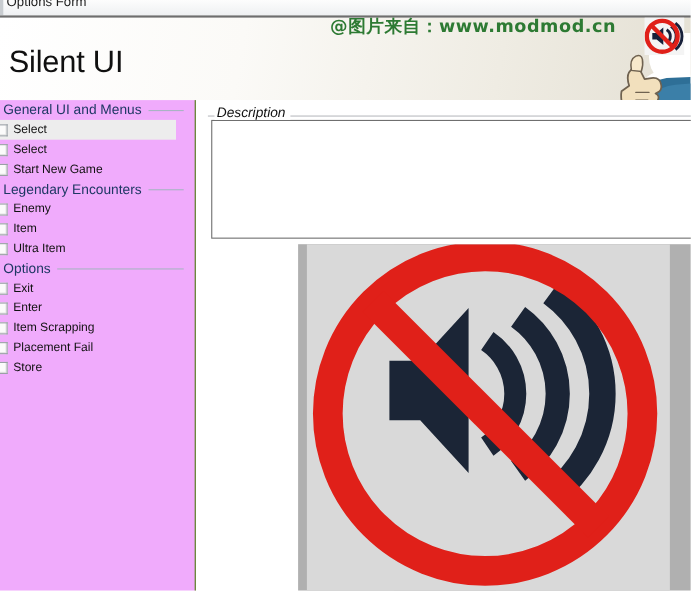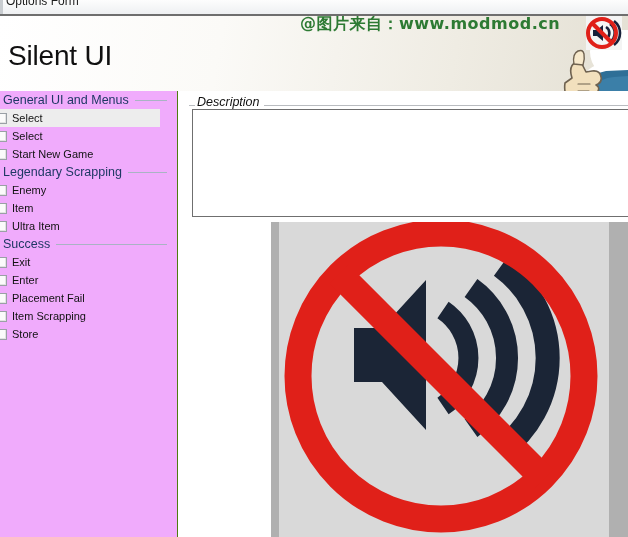--- a/index.html
+++ b/index.html
@@ -344,55 +344,55 @@
       <div class="opt-row">
         <span class="opt-check"></span>
         <span class="opt-label">Select</span>
       </div>
       <div class="opt-row">
         <span class="opt-check"></span>
         <span class="opt-label">Start New Game</span>
       </div>
 
       <div class="section-header">
-        <span class="sh-label">Legendary Scrapping</span>
+        <span class="sh-label">Legendary Encounters</span>
         <span class="sh-rule"></span>
       </div>
       <div class="opt-row">
         <span class="opt-check"></span>
         <span class="opt-label">Enemy</span>
       </div>
       <div class="opt-row">
         <span class="opt-check"></span>
         <span class="opt-label">Item</span>
       </div>
       <div class="opt-row">
         <span class="opt-check"></span>
         <span class="opt-label">Ultra Item</span>
       </div>
 
       <div class="section-header">
-        <span class="sh-label">Success</span>
+        <span class="sh-label">Options</span>
         <span class="sh-rule"></span>
       </div>
       <div class="opt-row">
         <span class="opt-check"></span>
         <span class="opt-label">Exit</span>
       </div>
       <div class="opt-row">
         <span class="opt-check"></span>
         <span class="opt-label">Enter</span>
       </div>
       <div class="opt-row">
         <span class="opt-check"></span>
+        <span class="opt-label">Item Scrapping</span>
+      </div>
+      <div class="opt-row">
+        <span class="opt-check"></span>
         <span class="opt-label">Placement Fail</span>
-      </div>
-      <div class="opt-row">
-        <span class="opt-check"></span>
-        <span class="opt-label">Item Scrapping</span>
       </div>
       <div class="opt-row">
         <span class="opt-check"></span>
         <span class="opt-label">Store</span>
       </div>
     </div>
 
     <div id="right-pane">
 
       <div id="gap-strip"></div>

